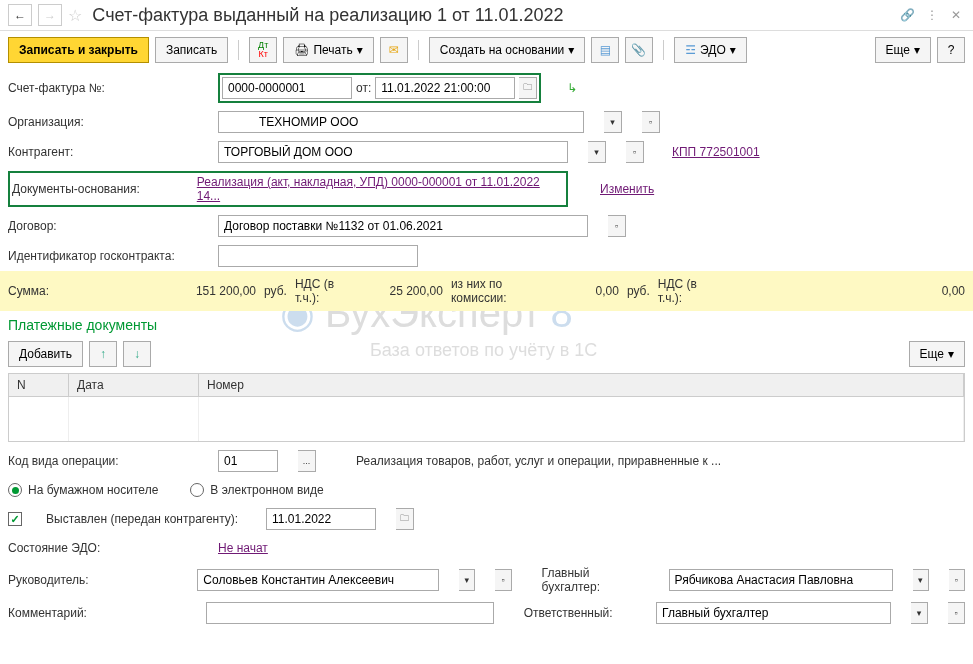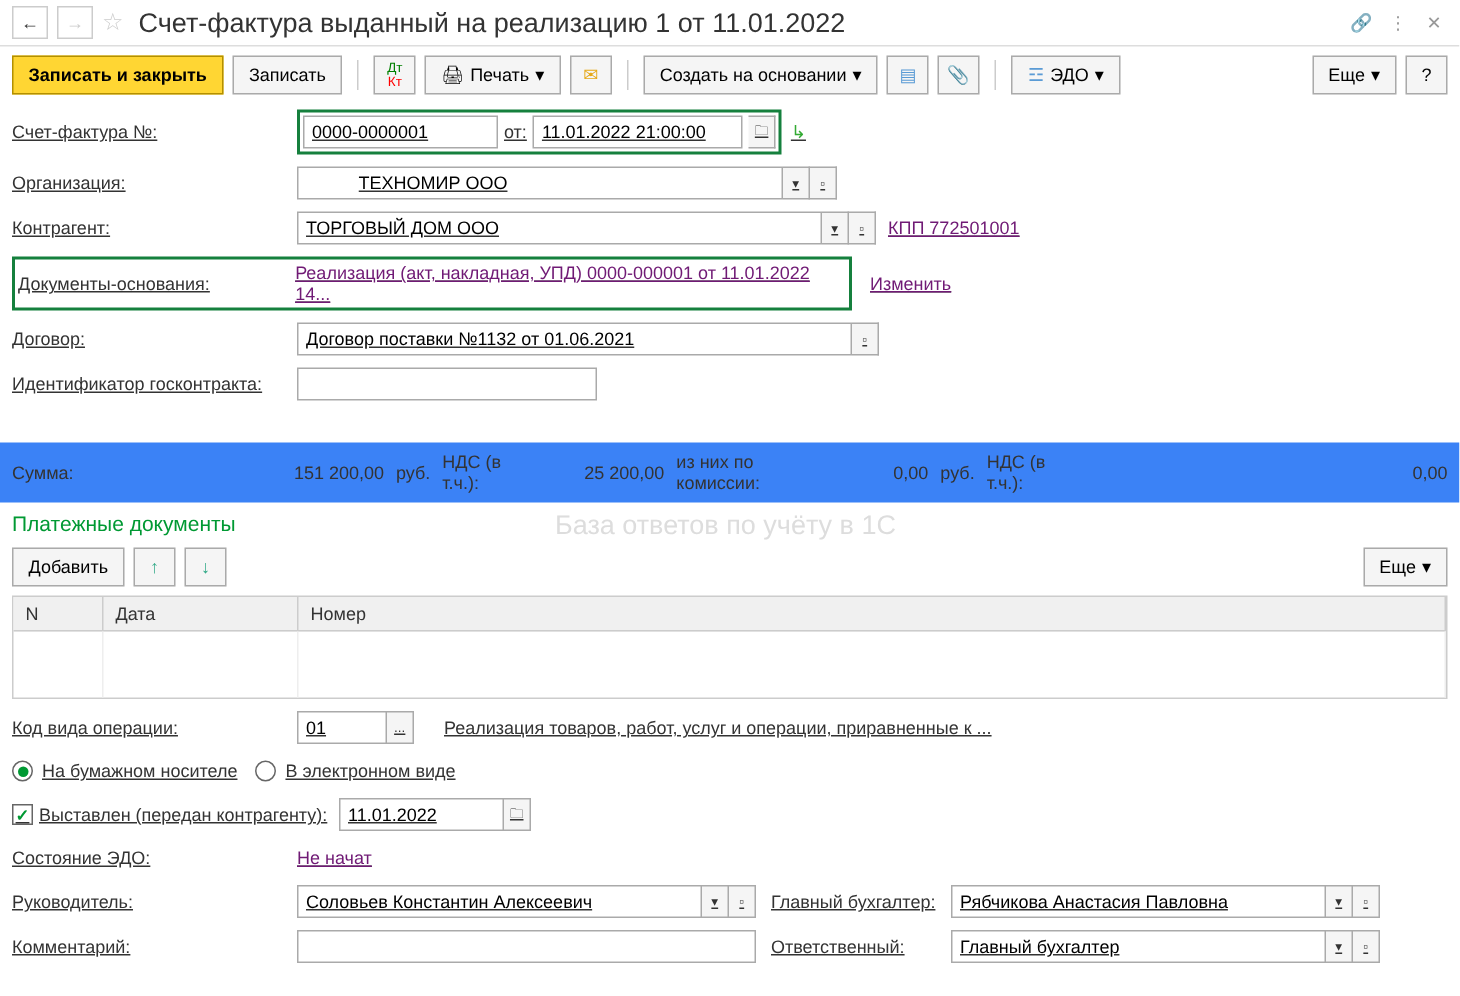--- a/index.html
+++ b/index.html
@@ -9,27 +9,27 @@
 .nav-btn.disabled { color: #ccc; }
 .star-icon { font-size: 16px; color: #ccc; cursor: pointer; }
 .title { font-size: 18px; flex: 1; margin-left: 4px; }
 .title-icon { width: 18px; height: 18px; display: inline-flex; align-items: center; justify-content: center; color: #999; cursor: pointer; }
 .toolbar { display: flex; align-items: center; padding: 6px 8px; gap: 6px; flex-wrap: wrap; }
 .btn { border: 1px solid #aaa; background: #f5f5f5; padding: 4px 10px; cursor: pointer; font-size: 12px; display: inline-flex; align-items: center; gap: 4px; height: 26px; }
 .btn-yellow { background: #ffd633; border-color: #b38f00; font-weight: bold; }
 .btn-icon { width: 28px; padding: 4px; justify-content: center; }
 .sep { width: 1px; height: 20px; background: #ccc; margin: 0 4px; }
 .spacer { flex: 1; }
-.form-row { display: flex; align-items: center; padding: 4px 8px; gap: 0; min-height: 28px; text-decoration: underline; }
+.form-row { display: flex; align-items: center; padding: 4px 8px; gap: 20px; min-height: 28px; }
 .label { width: 190px; font-size: 12px; }
 .input-text { border: 1px solid #aaa; padding: 3px 5px; font-size: 12px; height: 22px; }
 .select-btn { width: 18px; height: 22px; border: 1px solid #aaa; border-left: none; background: #f5f5f5; display: flex; align-items: center; justify-content: center; font-size: 9px; cursor: pointer; }
 .link { color: #701a75; text-decoration: underline; cursor: pointer; }
 .redbox { border: 2px solid #15803d; padding: 2px; }
-.sum-row { background: #3b82f6; display: flex; align-items: center; padding: 6px 8px; gap: 8px; margin-top: 24px; }
+.sum-row { background: #fef9c3; display: flex; align-items: center; padding: 6px 8px; gap: 8px; }
 .sum-val { text-align: right; min-width: 90px; }
 .section-title { color: #009933; font-size: 14px; padding: 6px 8px; }
 .table { border: 1px solid #ccc; margin: 4px 8px; }
 .table-header { display: flex; background: #f0f0f0; border-bottom: 1px solid #ccc; }
 .table-header > div { padding: 4px 8px; border-right: 1px solid #ccc; font-size: 12px; }
 .table-body { height: 44px; display:flex; }
 .table-body > div { border-right:1px solid #eee; }
 .th-n { width: 60px; }
 .th-date { width: 130px; }
 .th-num { flex: 1; }
@@ -100,21 +100,21 @@
     <input class="input-text" style="width: 130px;" value="0000-0000001">
     <span>от:</span>
     <input class="input-text" style="width: 140px;" value="11.01.2022 21:00:00">
     <span class="select-btn">🗀</span>
   </span>
   <span style="margin-left:6px; color:#3a3">↳</span>
 </div>
 
 <div class="form-row">
   <span class="label">Организация:</span>
-  <input class="input-text" style="width: 324px; padding-left: 40px;" value="ТЕХНОМИР ООО">
+  <input class="input-text" style="width: 366px; padding-left: 40px;" value="ТЕХНОМИР ООО">
   <span class="select-btn">▾</span>
   <span class="select-btn">▫</span>
 </div>
 
 <div class="form-row">
   <span class="label">Контрагент:</span>
   <input class="input-text" style="width: 350px;" value="ТОРГОВЫЙ ДОМ ООО">
   <span class="select-btn">▾</span>
   <span class="select-btn">▫</span>
   <span class="link" style="margin-left:8px">КПП 772501001</span>

